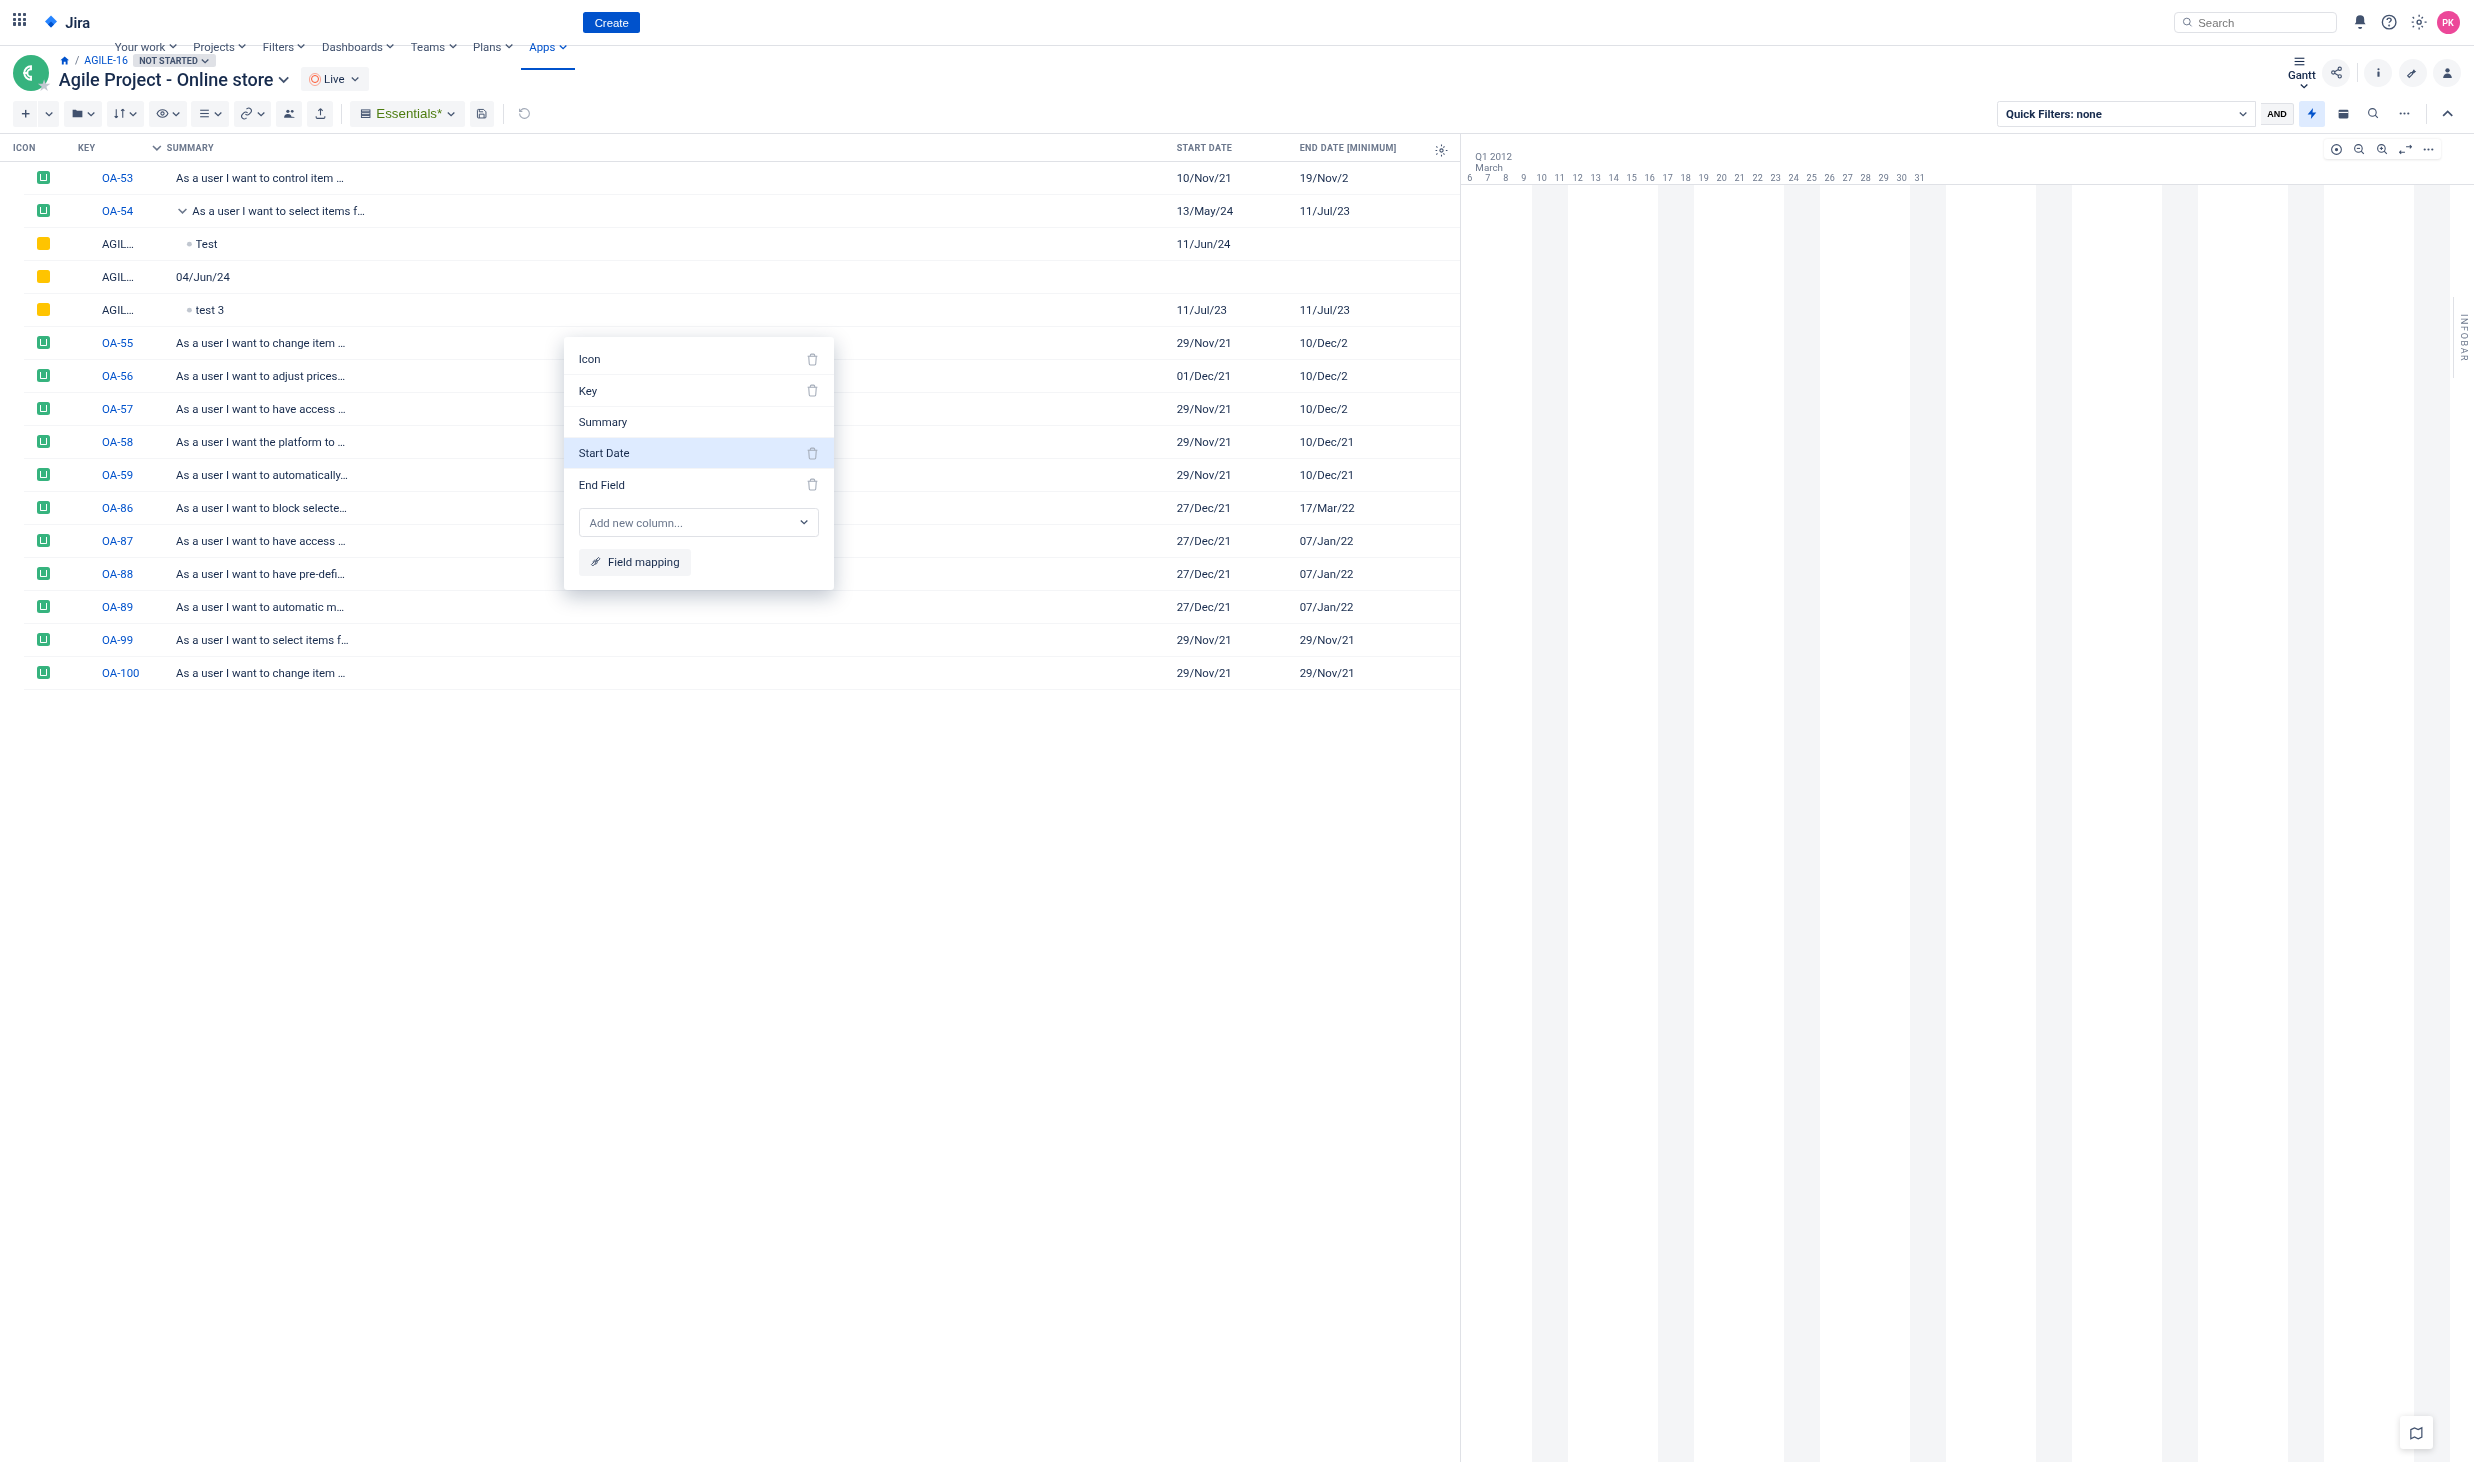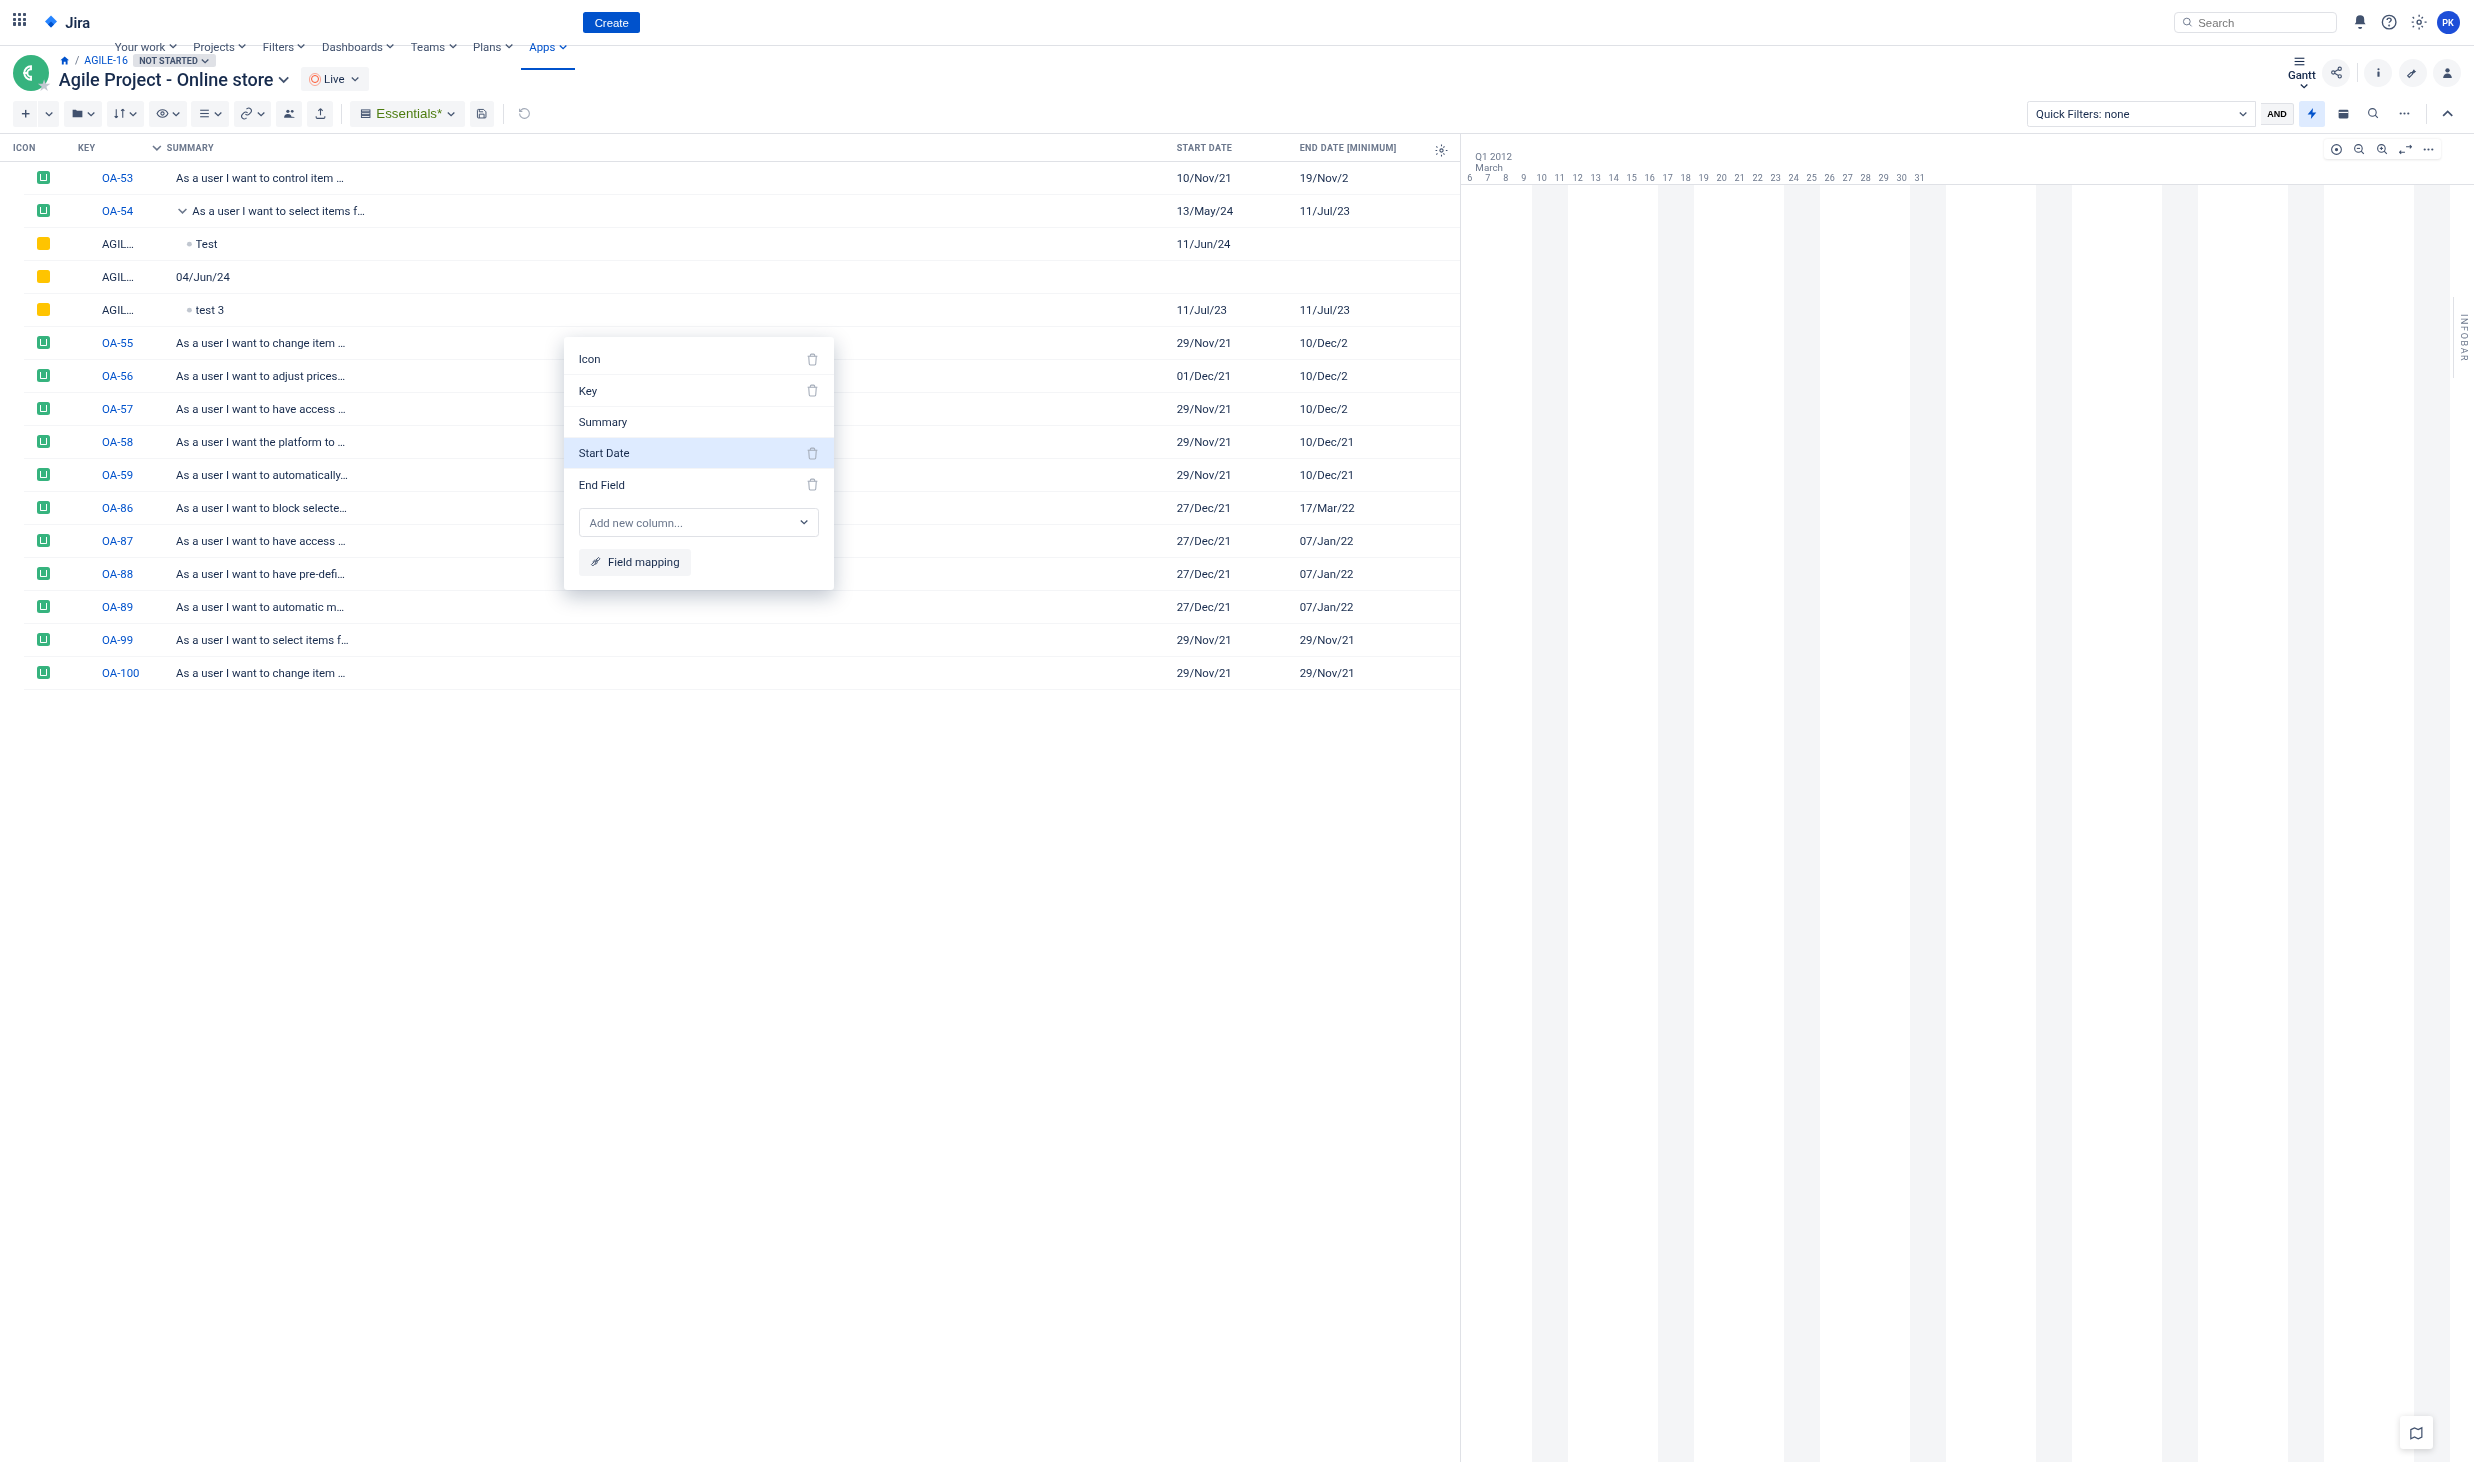--- a/index.html
+++ b/index.html
@@ -10,21 +10,21 @@
 .jira-logo { display: flex; align-items: center; font-weight: 600; font-size: 14.7px; color: #172B4D; margin-right: 16.3px; }
 .jira-logo svg { margin-right: 4.9px; }
 .nav-item { display: flex; align-items: center; padding: 0 8.2px; height: 46px; color: #42526E; cursor: pointer; font-size: 11.4px; margin-top: 48px; }
 .nav-item.active { color: #0052CC; border-bottom: 2.5px solid #0052CC; padding-top: 2.5px; }
 .nav-item .chev { margin-left: 3.3px; }
 .create-btn { background: #0052CC; color: #fff; border: none; padding: 4.9px 11.4px; border-radius: 2.5px; font-size: 11.4px; font-weight: 500; margin-left: 8.2px; cursor: pointer; }
 .nav-spacer { flex: 1; }
 .search-box { display: flex; align-items: center; border: 1.6px solid #DFE1E6; border-radius: 4.1px; padding: 3.3px 6.5px; width: 163px; margin-right: 6.5px; color: #6B778C; }
 .search-box input { border: none; outline: none; margin-left: 4.9px; width: 100%; font-size: 11.4px; }
 .nav-icon-btn { width: 26px; height: 26px; display: flex; align-items: center; justify-content: center; border-radius: 50%; cursor: pointer; color: #42526E; margin-left: 3.3px; }
-.avatar { width: 23px; height: 23px; border-radius: 50%; background: #1d4ed8; color: #fff; display: flex; align-items: center; justify-content: center; font-size: 9px; font-weight: 600; }
+.avatar { width: 23px; height: 23px; border-radius: 50%; background: #ec4899; color: #fff; display: flex; align-items: center; justify-content: center; font-size: 9px; font-weight: 600; }
 
 .sub-header { display: flex; align-items: center; padding: 8.2px 13px 3.3px; }
 .proj-icon { width: 36px; height: 36px; border-radius: 50%; background: #36B37E; display: flex; align-items: center; justify-content: center; margin-right: 9.8px; position: relative; }
 .proj-icon::after { content: ""; position: absolute; bottom: -1.6px; right: -1.6px; width: 13px; height: 13px; background: #C1C7D0; clip-path: polygon(50% 0%, 61% 35%, 98% 35%, 68% 57%, 79% 91%, 50% 70%, 21% 91%, 32% 57%, 2% 35%, 39% 35%); }
 .breadcrumb { display: flex; align-items: center; font-size: 10.6px; color: #6B778C; }
 .breadcrumb a { color: #0052CC; text-decoration: none; }
 .status-badge { background: #DFE1E6; color: #42526E; padding: 1.6px 6.5px; border-radius: 2.5px; font-size: 9px; font-weight: 700; display: inline-flex; align-items: center; margin-left: 4.9px; }
 .project-title-row { display: flex; align-items: center; }
 .project-title { font-size: 18px; font-weight: 500; color: #172B4D; }
 .title-chev { margin-left: 4.9px; color: #42526E; }
@@ -35,21 +35,21 @@
 .gantt-btn { display: flex; align-items: center; font-weight: 500; cursor: pointer; flex-direction: column; }
 .circle-btn { width: 28px; height: 28px; border-radius: 50%; background: #F4F5F7; display: flex; align-items: center; justify-content: center; cursor: pointer; color: #42526E; }
 
 .toolbar { display: flex; align-items: center; padding: 6.5px 13px; border-bottom: 1.6px solid #DFE1E6; gap: 4.9px; }
 .tb-btn { background: #F4F5F7; border: none; border-radius: 2.5px; padding: 4.9px 6.5px; display: flex; align-items: center; cursor: pointer; color: #4d7c0f; height: 26px; }
 .tb-btn .chev { margin-left: 3.3px; }
 .tb-group { display: flex; gap: 0; }
 .tb-group .tb-btn:first-child { border-radius: 2.5px 0 0 2.5px; }
 .tb-group .tb-btn:last-child { border-radius: 0 2.5px 2.5px 0; margin-left: 0.8px; }
 .toolbar-spacer { flex: 1; }
-.quick-filter { border: 0.8px solid #DFE1E6; border-radius: 2.5px 0 0 2.5px; padding: 4.9px 8.2px; width: 229px; display: flex; align-items: center; cursor: pointer; }
+.quick-filter { border: 0.8px solid #DFE1E6; border-radius: 2.5px 0 0 2.5px; padding: 4.9px 8.2px; width: 259px; display: flex; align-items: center; cursor: pointer; font-weight: bold; }
 .and-btn { background: #F4F5F7; border: 0.8px solid #DFE1E6; border-left: none; border-radius: 0 2.5px 2.5px 0; padding: 4.9px 6.5px; font-size: 9px; font-weight: 600; }
 .tb-icon { width: 26px; height: 26px; display: flex; align-items: center; justify-content: center; cursor: pointer; color: #42526E; border-radius: 2.5px; }
 .tb-icon.blue { color: #0052CC; background: #DEEBFF; }
 
 .main { display: flex; height: calc(100vh - 155px); position: relative; }
 .table-panel { width: 59%; overflow: hidden; position: relative; }
 .table-header { display: flex; padding: 8.2px 13px; font-size: 9px; font-weight: 700; color: #6B778C; letter-spacing: 0.4px; border-bottom: 0.8px solid #DFE1E6; position: relative; }
 .col-icon { width: 65px; }
 .col-key { width: 74px; }
 .col-summary { flex: 1; display: flex; align-items: center; }

